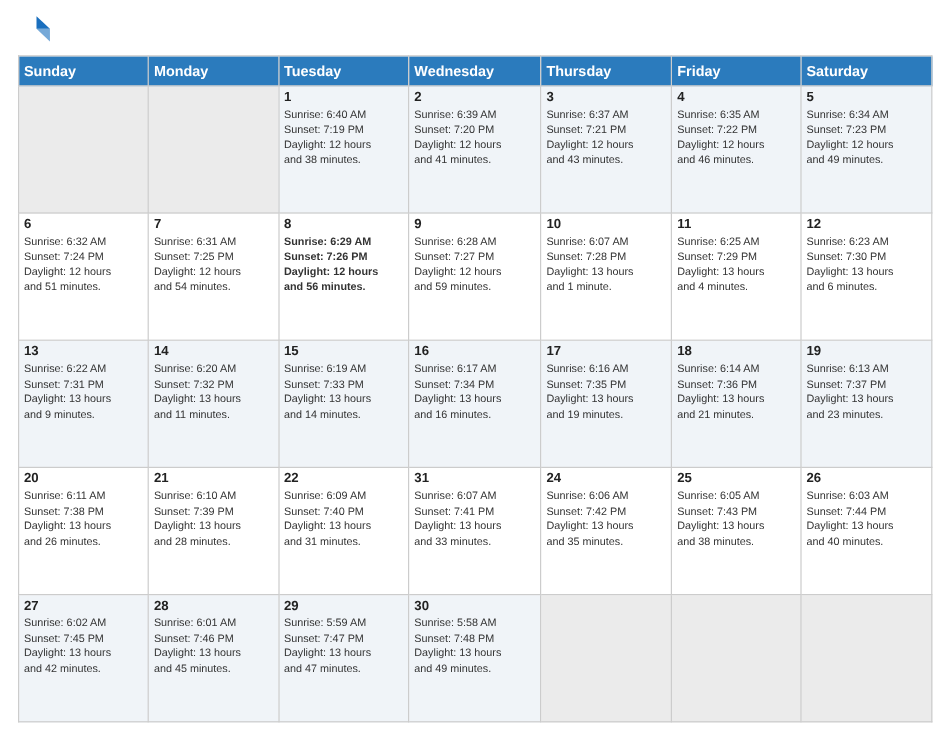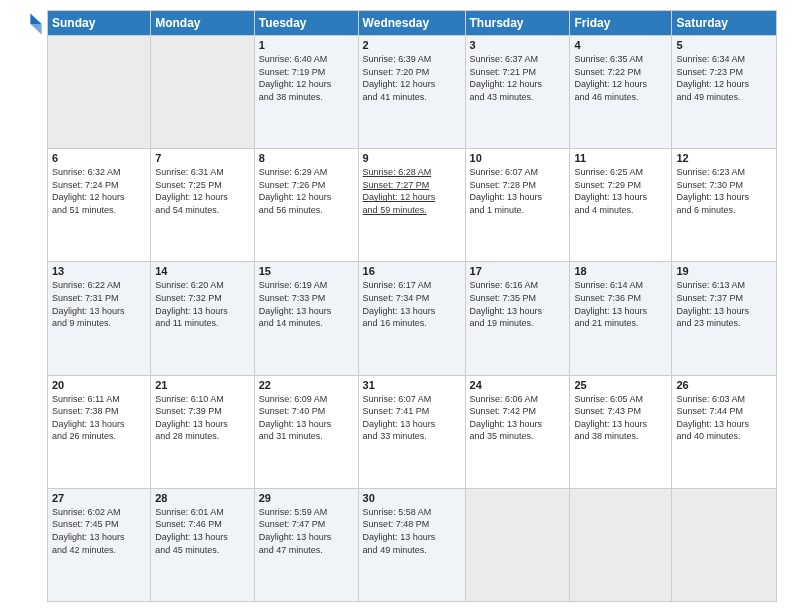--- a/index.html
+++ b/index.html
@@ -8,21 +8,21 @@
       height: 612px;
       font-family: Arial, sans-serif;
       background: #fff;
       overflow: hidden;
     }
     .page {
       width: 792px;
       height: 612px;
       padding: 10px 15px;
       display: flex;
-      flex-direction: row;
+      flex-direction: column;
     }
     .header {
       display: flex;
       justify-content: space-between;
       align-items: flex-start;
       margin-bottom: 8px;
     }
     .logo {
       display: flex;
       align-items: center;
@@ -179,28 +179,28 @@
           </td>
           <td>
             <div class="day-number">7</div>
             <div class="day-info" style="white-space: pre-line;">Sunrise: 6:31 AM
 Sunset: 7:25 PM
 Daylight: 12 hours
 and 54 minutes.</div>
           </td>
           <td>
             <div class="day-number">8</div>
-            <div class="day-info" style="white-space: pre-line;">Sunrise: 6:29 AM
+            <div class="day-info" style="white-space: pre-line; font-weight: bold;">Sunrise: 6:29 AM
 Sunset: 7:26 PM
 Daylight: 12 hours
 and 56 minutes.</div>
           </td>
           <td>
             <div class="day-number">9</div>
-            <div class="day-info" style="white-space: pre-line; text-decoration: underline;">Sunrise: 6:28 AM
+            <div class="day-info" style="white-space: pre-line;">Sunrise: 6:28 AM
 Sunset: 7:27 PM
 Daylight: 12 hours
 and 59 minutes.</div>
           </td>
           <td>
             <div class="day-number">10</div>
             <div class="day-info" style="white-space: pre-line;">Sunrise: 6:07 AM
 Sunset: 7:28 PM
 Daylight: 13 hours
 and 1 minute.</div>

